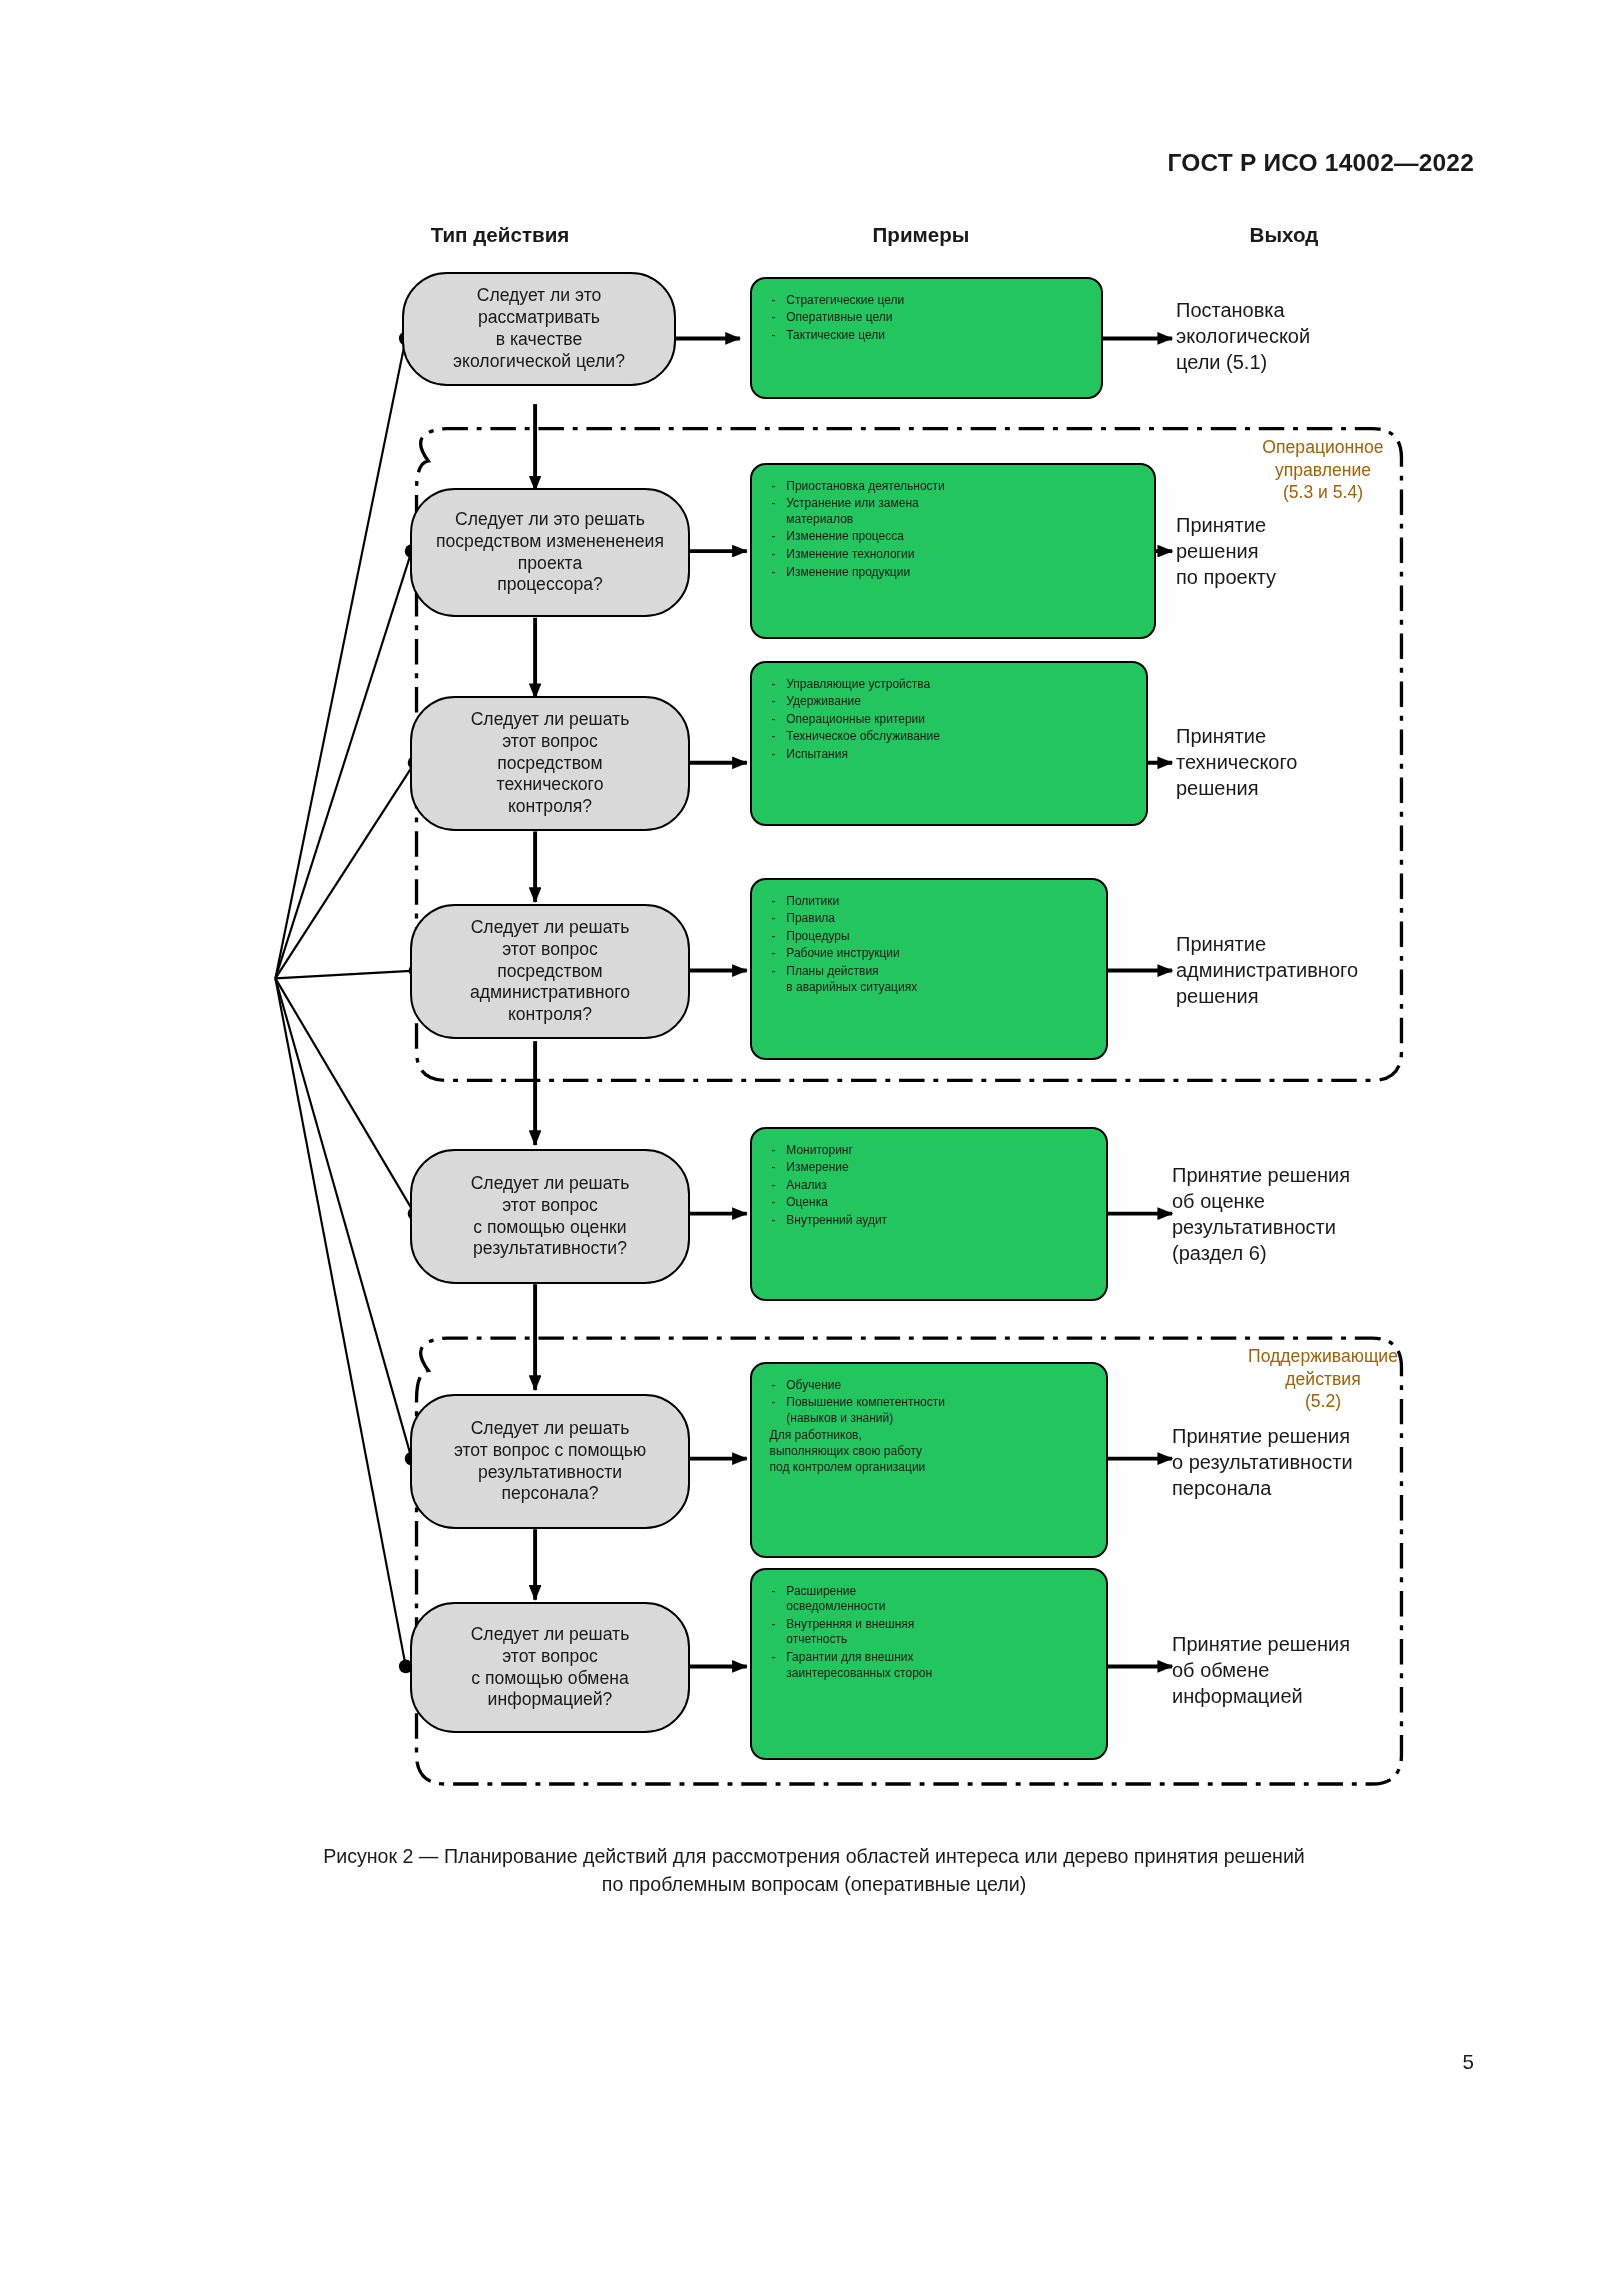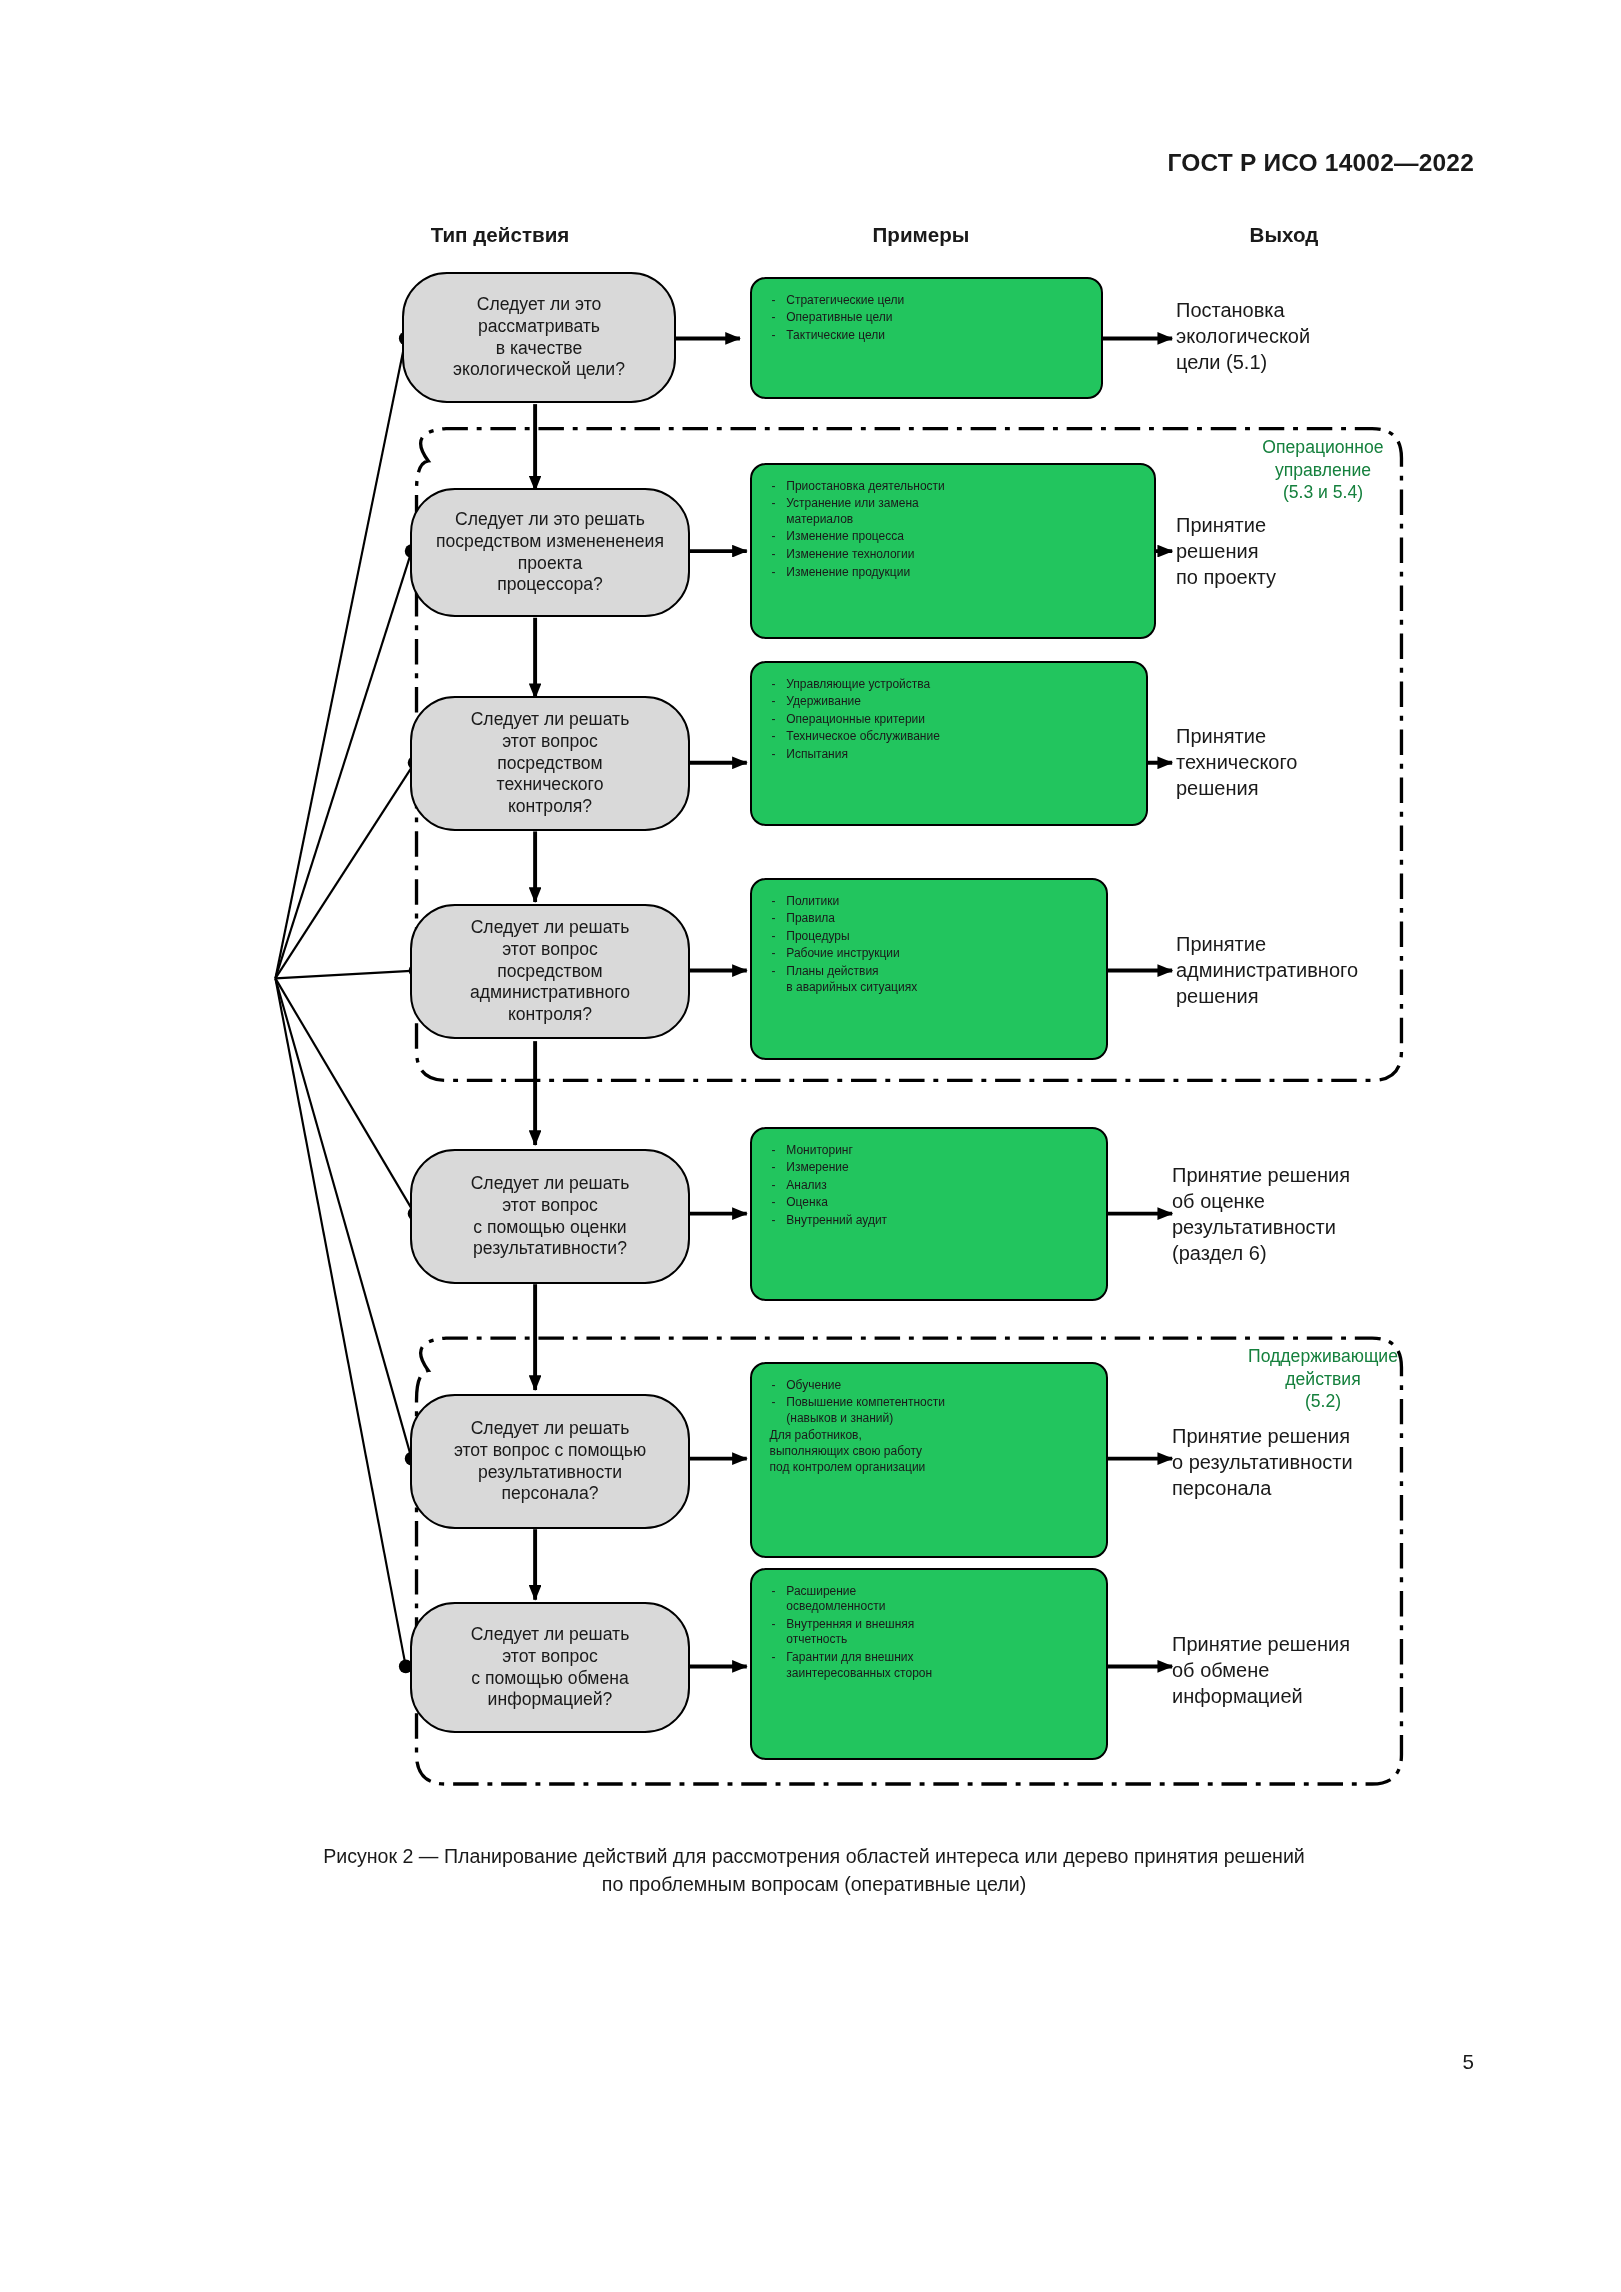--- a/index.html
+++ b/index.html
@@ -46,21 +46,21 @@
   .ex-box li.plain{padding-left:0;}
 
   
   .out{
     position:absolute;font-size:20px;line-height:1.30;text-align:left;
     white-space:pre-line;
   }
 
   
   .grp-label{
-    position:absolute;color:#15803d;font-size:17.6px;line-height:1.28;
+    position:absolute;color:#a16207;font-size:17.6px;line-height:1.28;
     text-align:center;white-space:pre-line;
   }
 
   
   .fig-caption{
     position:absolute;left:118px;top:1843px;width:1392px;
     font-size:19.6px;line-height:1.42;text-align:center;white-space:pre-line;
   }
 
   
@@ -142,21 +142,21 @@
         <path d="M 1128 778 L 1196 778" marker-end="url(#arwbig)"></path>
         <path d="M 1128 990 L 1196 990" marker-end="url(#arwbig)"></path>
         <path d="M 1128 1238 L 1196 1238" marker-end="url(#arwbig)"></path>
         <path d="M 1128 1488 L 1196 1488" marker-end="url(#arwbig)"></path>
         <path d="M 1128 1700 L 1196 1700" marker-end="url(#arwbig)"></path>
       </g>
     </g>
   </svg>
 
 
-  <div class="node" style="left:402px;top:272px;width:274px;height:131px;">
+  <div class="node" style="left:402px;top:272px;width:274px;height:114px;">
     <span class="inner" style="white-space:pre-line">Следует ли это
 рассматривать
 в качестве
 экологической цели?</span>
   </div>
   <div class="ex-box" style="left:750px;top:277px;width:353px;height:122px;">
     <ul>
       <li class="dash">Стратегические цели</li>
       <li class="dash">Оперативные цели</li>
       <li class="dash">Тактические цели</li>

